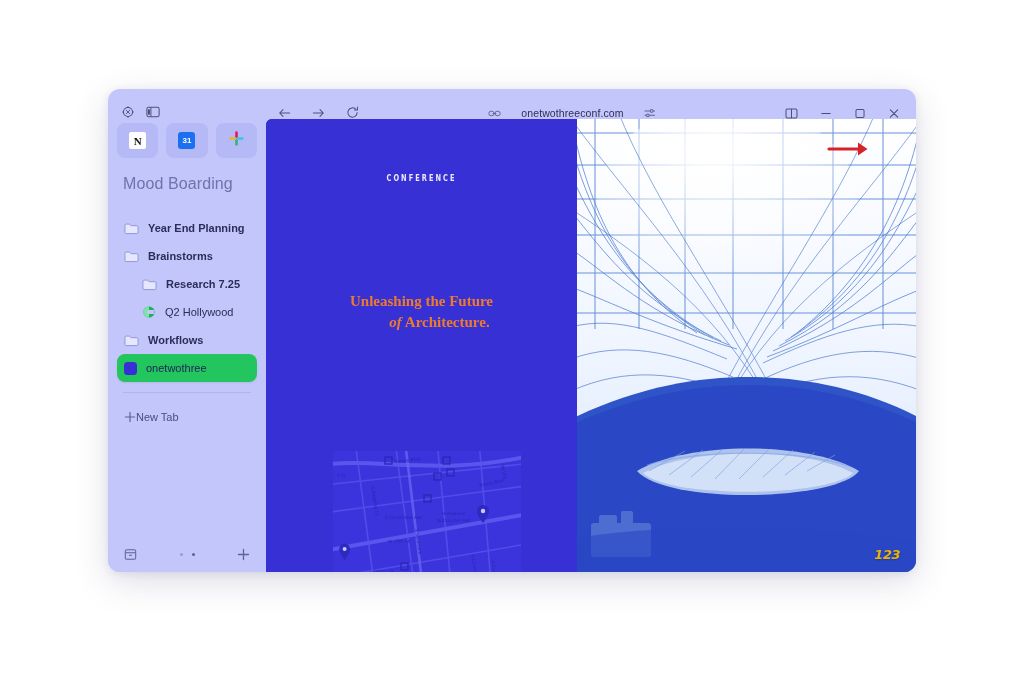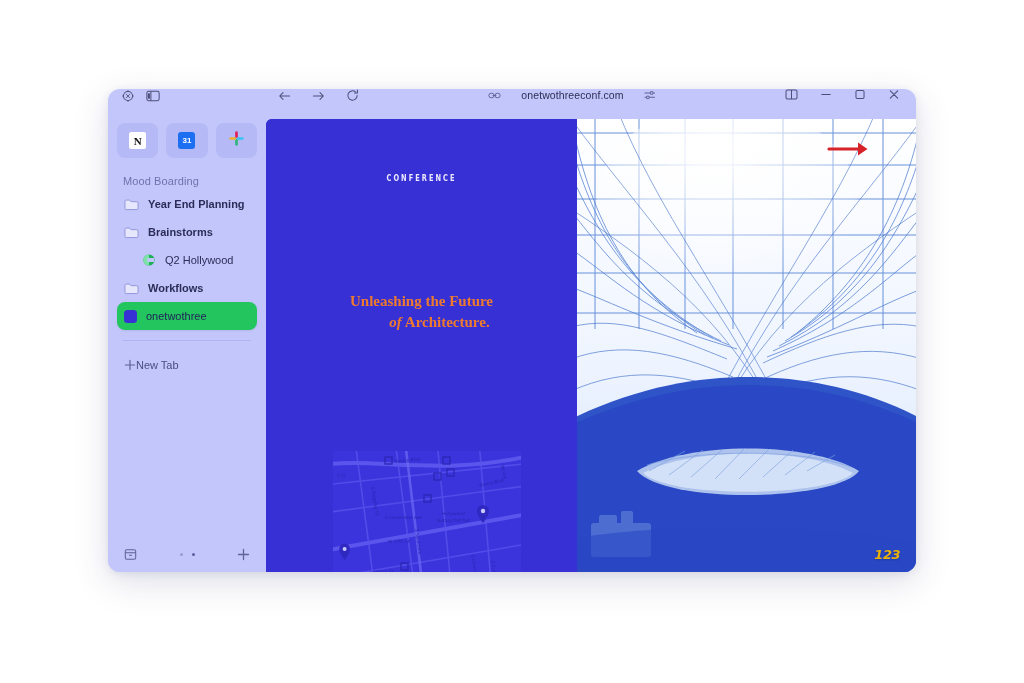--- a/index.html
+++ b/index.html
@@ -19,21 +19,21 @@
     background: #c3c6fa;
     border-radius: 12px;
     overflow: hidden;
     box-shadow: 0 10px 34px rgba(60,60,120,.17), 0 2px 8px rgba(60,60,120,.10);
   }
 
   
   .titlebar {
     position: absolute; left: 0; top: 0;
     width: 100%; height: 30px;
-    display: flex; align-items: flex-start;
+    display: flex; align-items: flex-end;
   }
   .tb-left { display: flex; align-items: center; gap: 11px; padding-left: 13px; width: 158px; }
   .tb-nav  { display: flex; align-items: center; gap: 21px; padding-left: 12px; }
   .tb-url  {
     flex: 1; display: flex; align-items: center; justify-content: center;
     gap: 20px; font-size: 10.5px; color: #2d2f55;
   }
   .tb-right { display: flex; align-items: center; gap: 22px; padding-right: 16px; }
   .icn { display: inline-flex; align-items: center; justify-content: center; opacity: .82; }
   .icn svg { display: block; }
@@ -57,22 +57,22 @@
     background: #fdfdfd; color: #111; font-size: 11px; font-weight: 700;
     display:flex; align-items:center; justify-content:center;
     font-family: "Liberation Serif", serif; border-radius: 2px;
   }
   .app-cal {
     background: #1d6ff2; color: #fff; font-size: 8px; font-weight: 700;
     display:flex; align-items:center; justify-content:center; border-radius: 3px;
   }
 
   .sb-section {
-    margin-top: 17px; margin-bottom: 3px;
-    font-size: 11px; color: #6f72ac; padding-left: 6px; letter-spacing: .1px;
+    margin-top: 17px; margin-bottom: 21px;
+    font-size: 16px; color: #6f72ac; padding-left: 6px; letter-spacing: .1px;
   }
   .sb-row {
     display: flex; align-items: center; gap: 9px;
     height: 28px; padding: 0 7px; border-radius: 8px;
     font-size: 11px; color: #2b2d58;
   }
   .sb-row.bold  { font-weight: 700; }
   .sb-row.indent { padding-left: 25px; }
   .sb-row.active {
     background: #22c55e; font-weight: 400; color: #23255a;
@@ -277,20 +277,28 @@
 
       <div class="sb-row bold">
         <span class="folder">
           <svg width="15" height="13" viewBox="0 0 16 13" fill="#e6e7fd" stroke="#8f92d6" stroke-width="1">
             <path d="M1 3.2 a1.4 1.4 0 0 1 1.4-1.4 H6 l1.5 1.7 h6.1 a1.4 1.4 0 0 1 1.4 1.4 V10.5 a1.4 1.4 0 0 1 -1.4 1.4 H2.4 A1.4 1.4 0 0 1 1 10.5 Z"></path>
           </svg>
         </span>
         <span>Brainstorms</span>
       </div>
 
+      <div class="sb-row bold indent">
+        <span class="folder">
+          <svg width="15" height="13" viewBox="0 0 16 13" fill="#e6e7fd" stroke="#8f92d6" stroke-width="1">
+            <path d="M1 3.2 a1.4 1.4 0 0 1 1.4-1.4 H6 l1.5 1.7 h6.1 a1.4 1.4 0 0 1 1.4 1.4 V10.5 a1.4 1.4 0 0 1 -1.4 1.4 H2.4 A1.4 1.4 0 0 1 1 10.5 Z"></path>
+          </svg>
+        </span>
+        <span>Research 7.25</span>
+      </div>
 
       <div class="sb-row indent">
         <span class="cir-c">
           <svg width="14" height="14" viewBox="0 0 14 14">
             <circle cx="7" cy="7" r="5.6" fill="#1fae5a"></circle>
             <path d="M7 1.4 A5.6 5.6 0 0 0 7 12.6 Z" fill="#7ee2a8"></path>
             <circle cx="7" cy="7" r="2.1" fill="#c3c6fa"></circle>
             <rect x="7" y="5" width="5" height="4" fill="#c3c6fa"></rect>
           </svg>
         </span>

